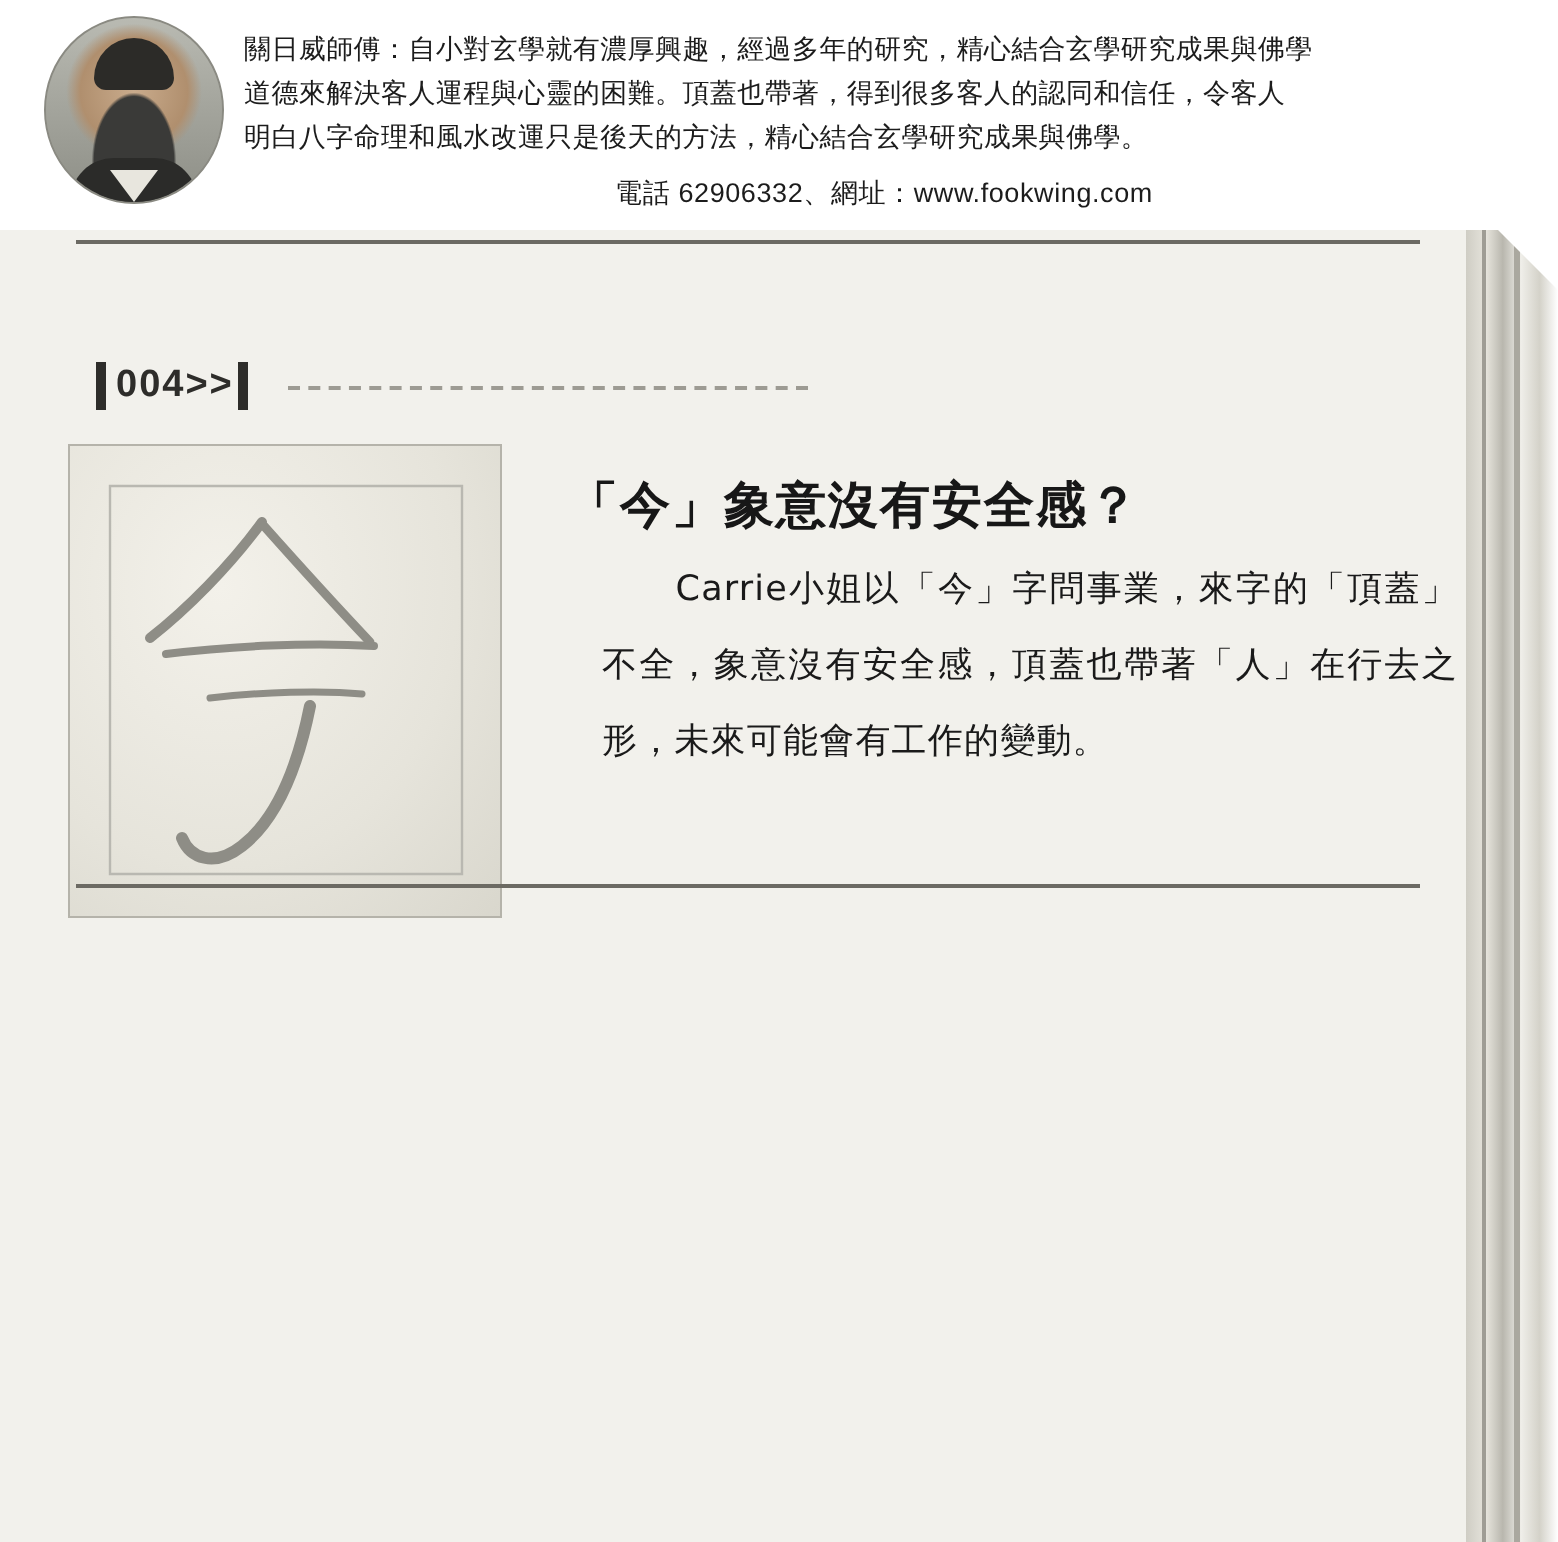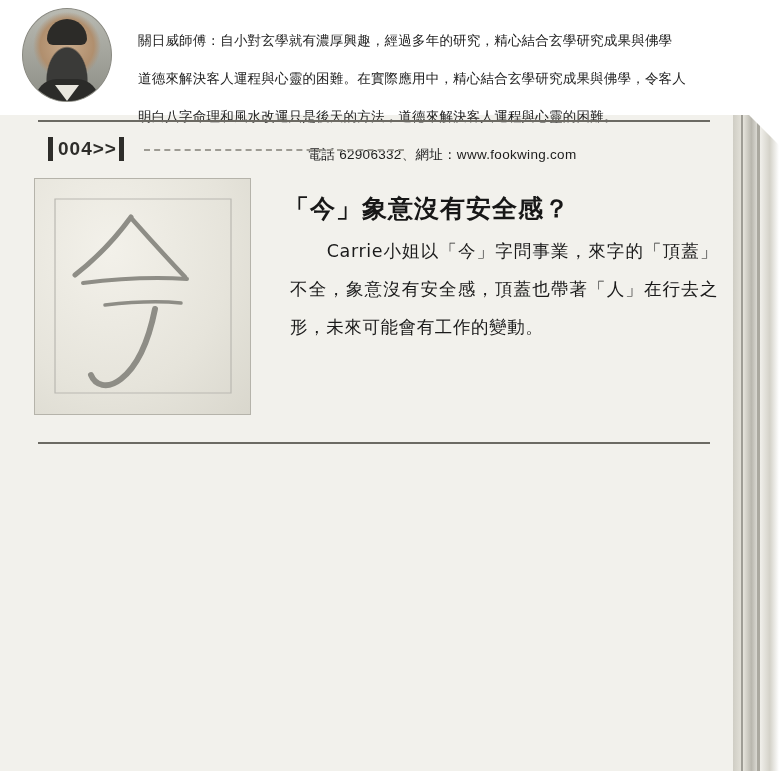--- a/index.html
+++ b/index.html
@@ -80,21 +80,21 @@
   .author-text {
     position: absolute;
     left: 122px;
     top: 14px;
     width: 640px;
     font-size: 13.5px;
     line-height: 22px;
     color: #1c1c1c;
     letter-spacing: 0.2px;
   }
-  .author-text p { margin: 16px; }
+  .author-text p { margin: 0; }
   .author-text .contact {
     margin-top: 6px;
     letter-spacing: 0.3px;
     text-align: center;
   }
 
   
   .edge-strip {
     position: absolute;
     top: 115px;
@@ -129,20 +129,21 @@
   .content {
     position: absolute;
     left: 26px;
     top: 120px;
     width: 694px;
     height: 645px;
   }
 
   .entry {
     position: relative;
+    margin-top: 44px;
   }
   .entry-1 { height: 320px; }
   .entry-2 { height: 320px; }
 
   .divider {
     position: absolute;
     left: 12px;
     right: 10px;
     height: 2px;
     background: #6c6a63;
@@ -228,22 +229,22 @@
 
   <div class="header">
     <div class="author-photo">
       <div class="bg"></div>
       <div class="hair"></div>
       <div class="collar"></div>
       <div class="shirt"></div>
     </div>
     <div class="author-text">
       <p>關日威師傅：自小對玄學就有濃厚興趣，經過多年的研究，精心結合玄學研究成果與佛學</p>
-      <p>道德來解決客人運程與心靈的困難。在實際應用中，精心結合玄學研究成果與佛學，令客人</p>
-      <p>明白八字命理和風水改運只是後天的方法，道德來解決客人運程與心靈的困難。</p>
+      <p>道德來解決客人運程與心靈的困難。頂蓋也帶著，得到很多客人的認同和信任，令客人</p>
+      <p>明白八字命理和風水改運只是後天的方法，精心結合玄學研究成果與佛學。</p>
       <p class="contact">電話 62906332、網址：www.fookwing.com</p>
     </div>
   </div>
 
   <div class="edge-strip">
     <div class="line1"></div>
     <div class="line2"></div>
     <div class="fold"></div>
   </div>
 
@@ -270,21 +271,21 @@
             <path d="M70 126 C96 123, 126 122, 146 124" stroke-width="3.5"></path>
             <path d="M120 130 C114 160, 104 186, 86 200 C72 211, 60 206, 56 196" stroke-width="6"></path>
           </g>
           <g fill="none" stroke="#b9b8b1" stroke-width="1.2">
             <path d="M20 20 L196 20 L196 214 L20 214 Z"></path>
           </g>
         </svg>
       </div>
 
       <div class="art-title" style="left:258px; top:72px;">「今」象意沒有安全感？</div>
-      <div class="art-body" style="left:264px; top:112px; width:428px;"><span class="indent"></span><span>Carrie小姐以「今」字問事業，來字的「頂蓋」不全，象意沒有安全感，頂蓋也帶著「人」在行去之形，未來可能會有工作的變動。</span></div>
+      <div class="art-body" style="left:275px; top:112px; width:428px;"><span class="indent"></span><span>Carrie小姐以「今」字問事業，來字的「頂蓋」不全，象意沒有安全感，頂蓋也帶著「人」在行去之形，未來可能會有工作的變動。</span></div>
     </div>
 
     <div class="divider mid"></div>
 
     <div class="entry entry-2">
 
       
       
 
       

